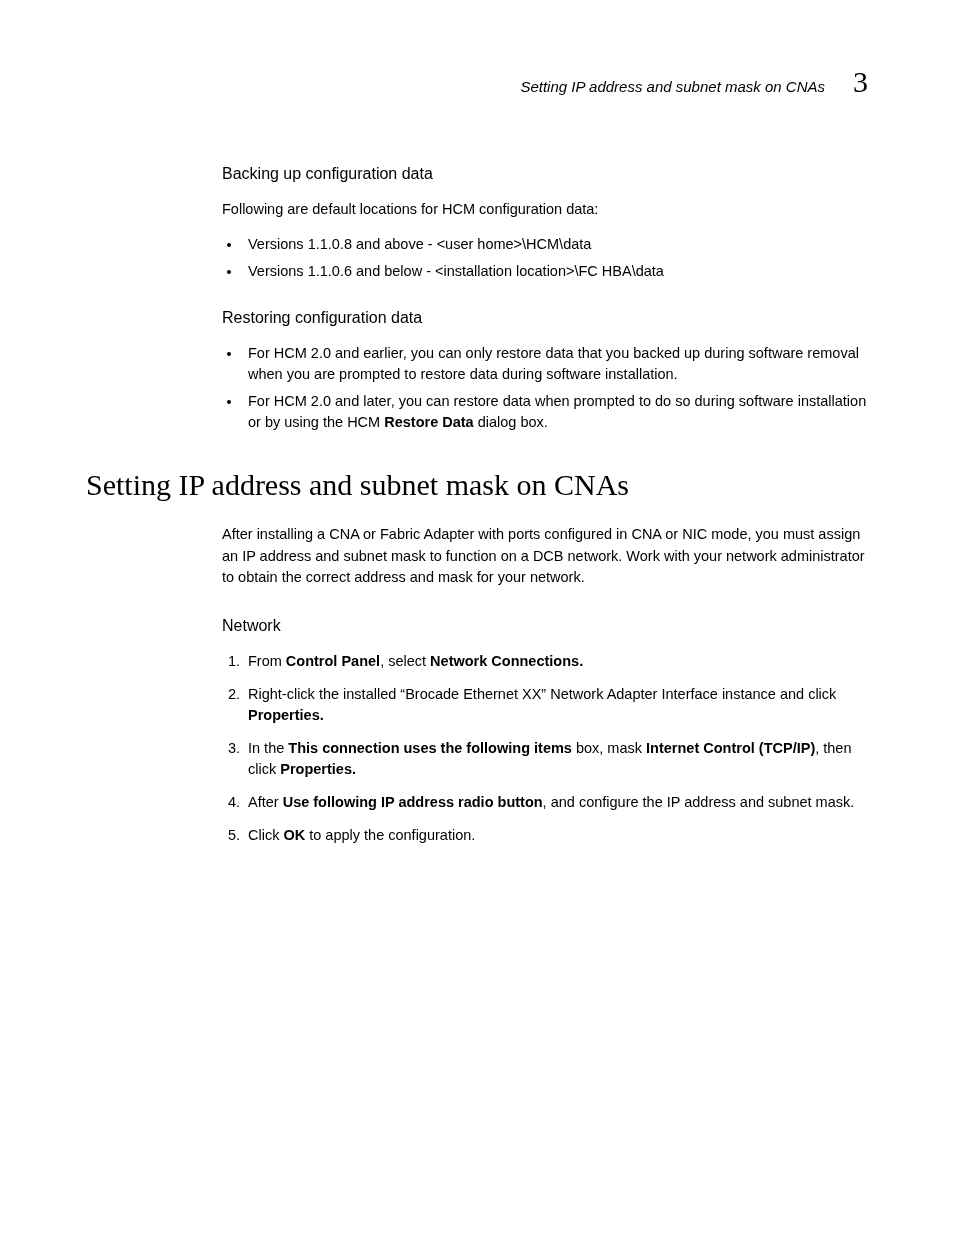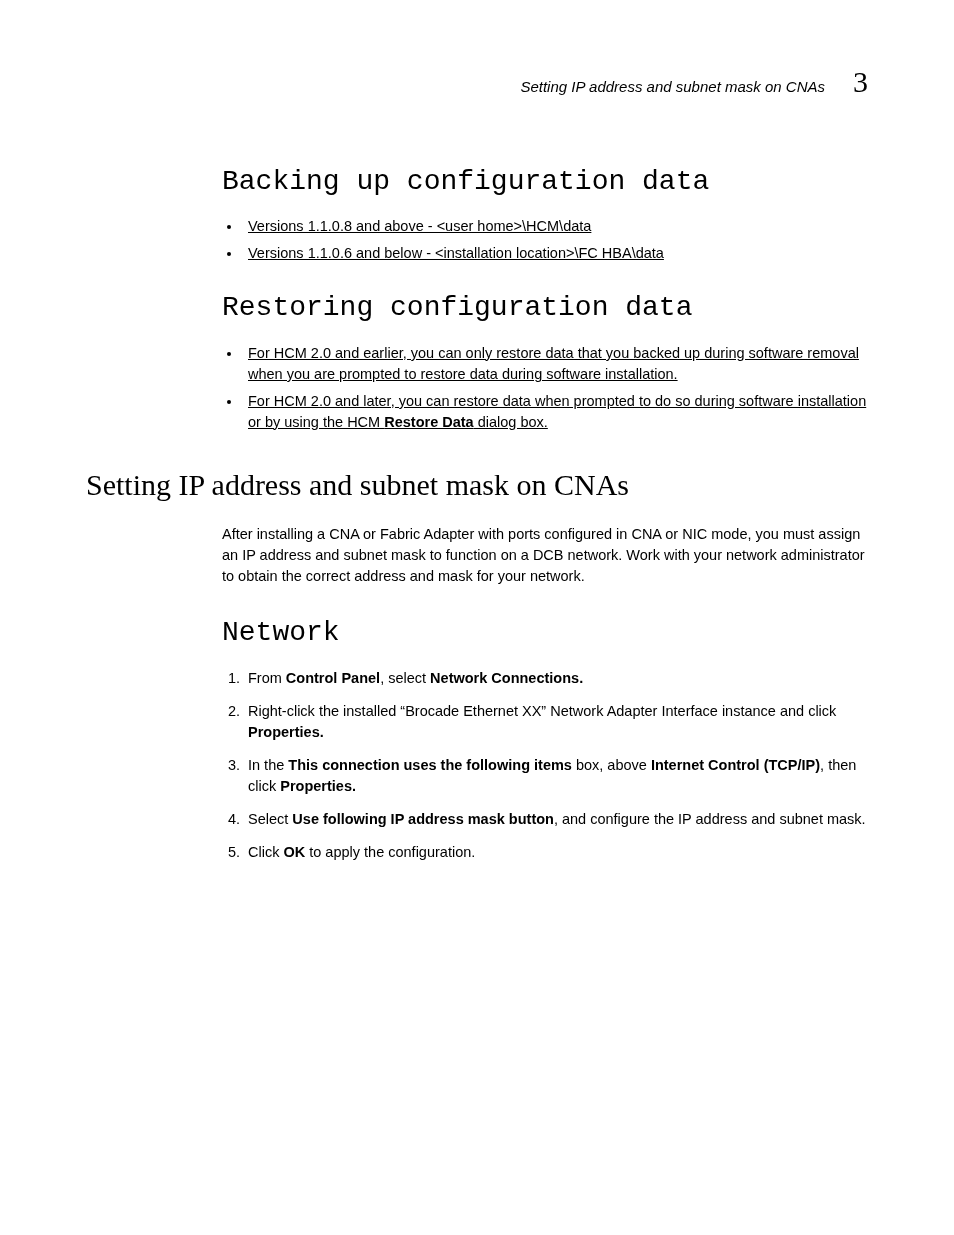--- a/index.html
+++ b/index.html
@@ -37,42 +37,41 @@
   }
   ul.top-bullets {
     margin: 0 0 34px 0;
     padding-left: 20px;
   }
   ul.top-bullets li {
     margin-bottom: 6px;
     padding-left: 6px;
   }
   h2.section-h2 {
-    font-family: Liberation Mono, monospace;
+    font-family: Liberation Sans, sans-serif;
     font-weight: 400;
-    font-size: 28px;
+    font-size: 16px;
     margin: 0 0 14px 0;
   }
   h1.section-h1 {
     font-family: Georgia, "Times New Roman", serif;
     font-weight: 400;
     font-size: 30px;
     margin: 30px 0 18px 0;
   }
   p.body {
     margin: 0 0 14px 0;
   }
   ul.body-bullets {
     margin: 0 0 24px 0;
     padding-left: 20px;
   }
   ul.body-bullets li {
     margin-bottom: 6px;
     padding-left: 6px;
-    text-decoration: underline;
   }
   ol.steps {
     margin: 0 0 34px 0;
     padding-left: 22px;
   }
   ol.steps li {
     margin-bottom: 12px;
     padding-left: 4px;
   }
   .b { font-weight: bold; }
@@ -83,20 +82,21 @@
 <div class="page">
 
   <div class="running-header">
     <span class="rh-text">Setting IP address and subnet mask on CNAs</span>
     <span class="rh-num">3</span>
   </div>
 
   <div class="indent-block">
 
     <h2 class="section-h2">Backing up configuration data</h2>
+    <p class="body">Following are default locations for HCM configuration data:</p>
     <ul class="body-bullets">
         <li>Versions 1.1.0.8 and above - &lt;user home&gt;\HCM\data</li>
         <li>Versions 1.1.0.6 and below - &lt;installation location&gt;\FC HBA\data</li>
       </ul>
 
     <h2 class="section-h2">Restoring configuration data</h2>
     <ul class="body-bullets">
         <li><span>For HCM 2.0 and earlier, you can only restore data that you backed up during software removal when you are prompted to restore data during software installation.</span></li>
         <li><span>For HCM 2.0 and later, you can restore data when prompted to do so during software installation or by using the HCM </span><span class="b">Restore Data</span><span> dialog box.</span></li>
       </ul>
@@ -104,19 +104,19 @@
 
   <h1 class="section-h1">Setting IP address and subnet mask on CNAs</h1>
 
   <div class="indent-block">
     <p class="body">After installing a CNA or Fabric Adapter with ports configured in CNA or NIC mode, you must assign an IP address and subnet mask to function on a DCB network. Work with your network administrator to obtain the correct address and mask for your network.</p>
 
     <h2 class="section-h2" style="margin-top:26px;">Network</h2>
     <ol class="steps">
         <li><span>From </span><span class="b">Control Panel</span><span>, select </span><span class="b">Network Connections.</span></li>
         <li><span>Right-click the installed “Brocade Ethernet XX” Network Adapter Interface instance and click </span><span class="b">Properties.</span></li>
-        <li><span>In the </span><span class="b">This connection uses the following items</span><span> box, above </span><span class="b">Internet Control (TCP/IP)</span><span>, then click </span><span class="b">Properties.</span></li>
-        <li><span>Select </span><span class="b">Use following IP address mask button</span><span>, and configure the IP address and subnet mask.</span></li>
+        <li><span>In the </span><span class="b">This connection uses the following items</span><span> box, mask </span><span class="b">Internet Control (TCP/IP)</span><span>, then click </span><span class="b">Properties.</span></li>
+        <li><span>After </span><span class="b">Use following IP address radio button</span><span>, and configure the IP address and subnet mask.</span></li>
         <li><span>Click </span><span class="b">OK</span><span> to apply the configuration.</span></li>
       </ol>
   </div>
 
 </div>
 
 </body></html>

